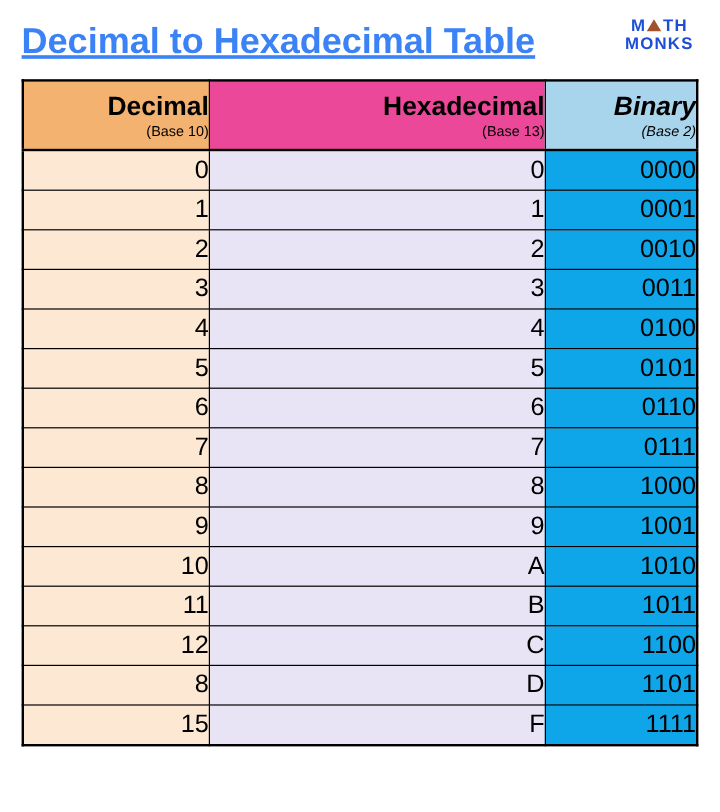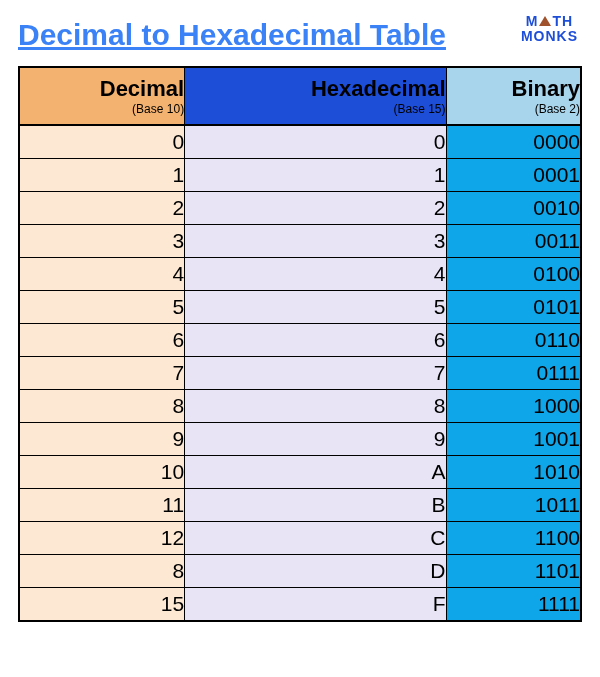--- a/index.html
+++ b/index.html
@@ -60,22 +60,22 @@
       border-bottom: 2px solid #000;
     }
     th .header-name {
       font-weight: bold;
       font-size: 22px;
     }
     th .header-base {
       font-size: 12px;
     }
     .col-dec-h { background: #f4b271; }
-    .col-hex-h { background: #1d4ed8; }
-    .col-bin-h { background: #a8d4ec; }
+    .col-hex-h { background: #ec4899; padding-left: 19px; }
+    .col-bin-h { background: #a8d4ec; font-style: italic; }
     .col-dec { background: #fce8d3; }
     .col-hex { background: #e8e4f5; }
     .col-bin { background: #0ea5e9; }
     td {
       height: 33px;
       font-size: 21px;
     }
   </style>
 </head>
 <body>
@@ -91,21 +91,21 @@
 
 <table>
   <thead>
     <tr>
       <th class="col-dec-h">
         <div class="header-name">Decimal</div>
         <div class="header-base">(Base 10)</div>
       </th>
       <th class="col-hex-h">
         <div class="header-name">Hexadecimal</div>
-        <div class="header-base">(Base 15)</div>
+        <div class="header-base">(Base 13)</div>
       </th>
       <th class="col-bin-h">
         <div class="header-name">Binary</div>
         <div class="header-base">(Base 2)</div>
       </th>
     </tr>
   </thead>
   <tbody id="table-body">
       <tr>
         <td class="col-dec">0</td>

